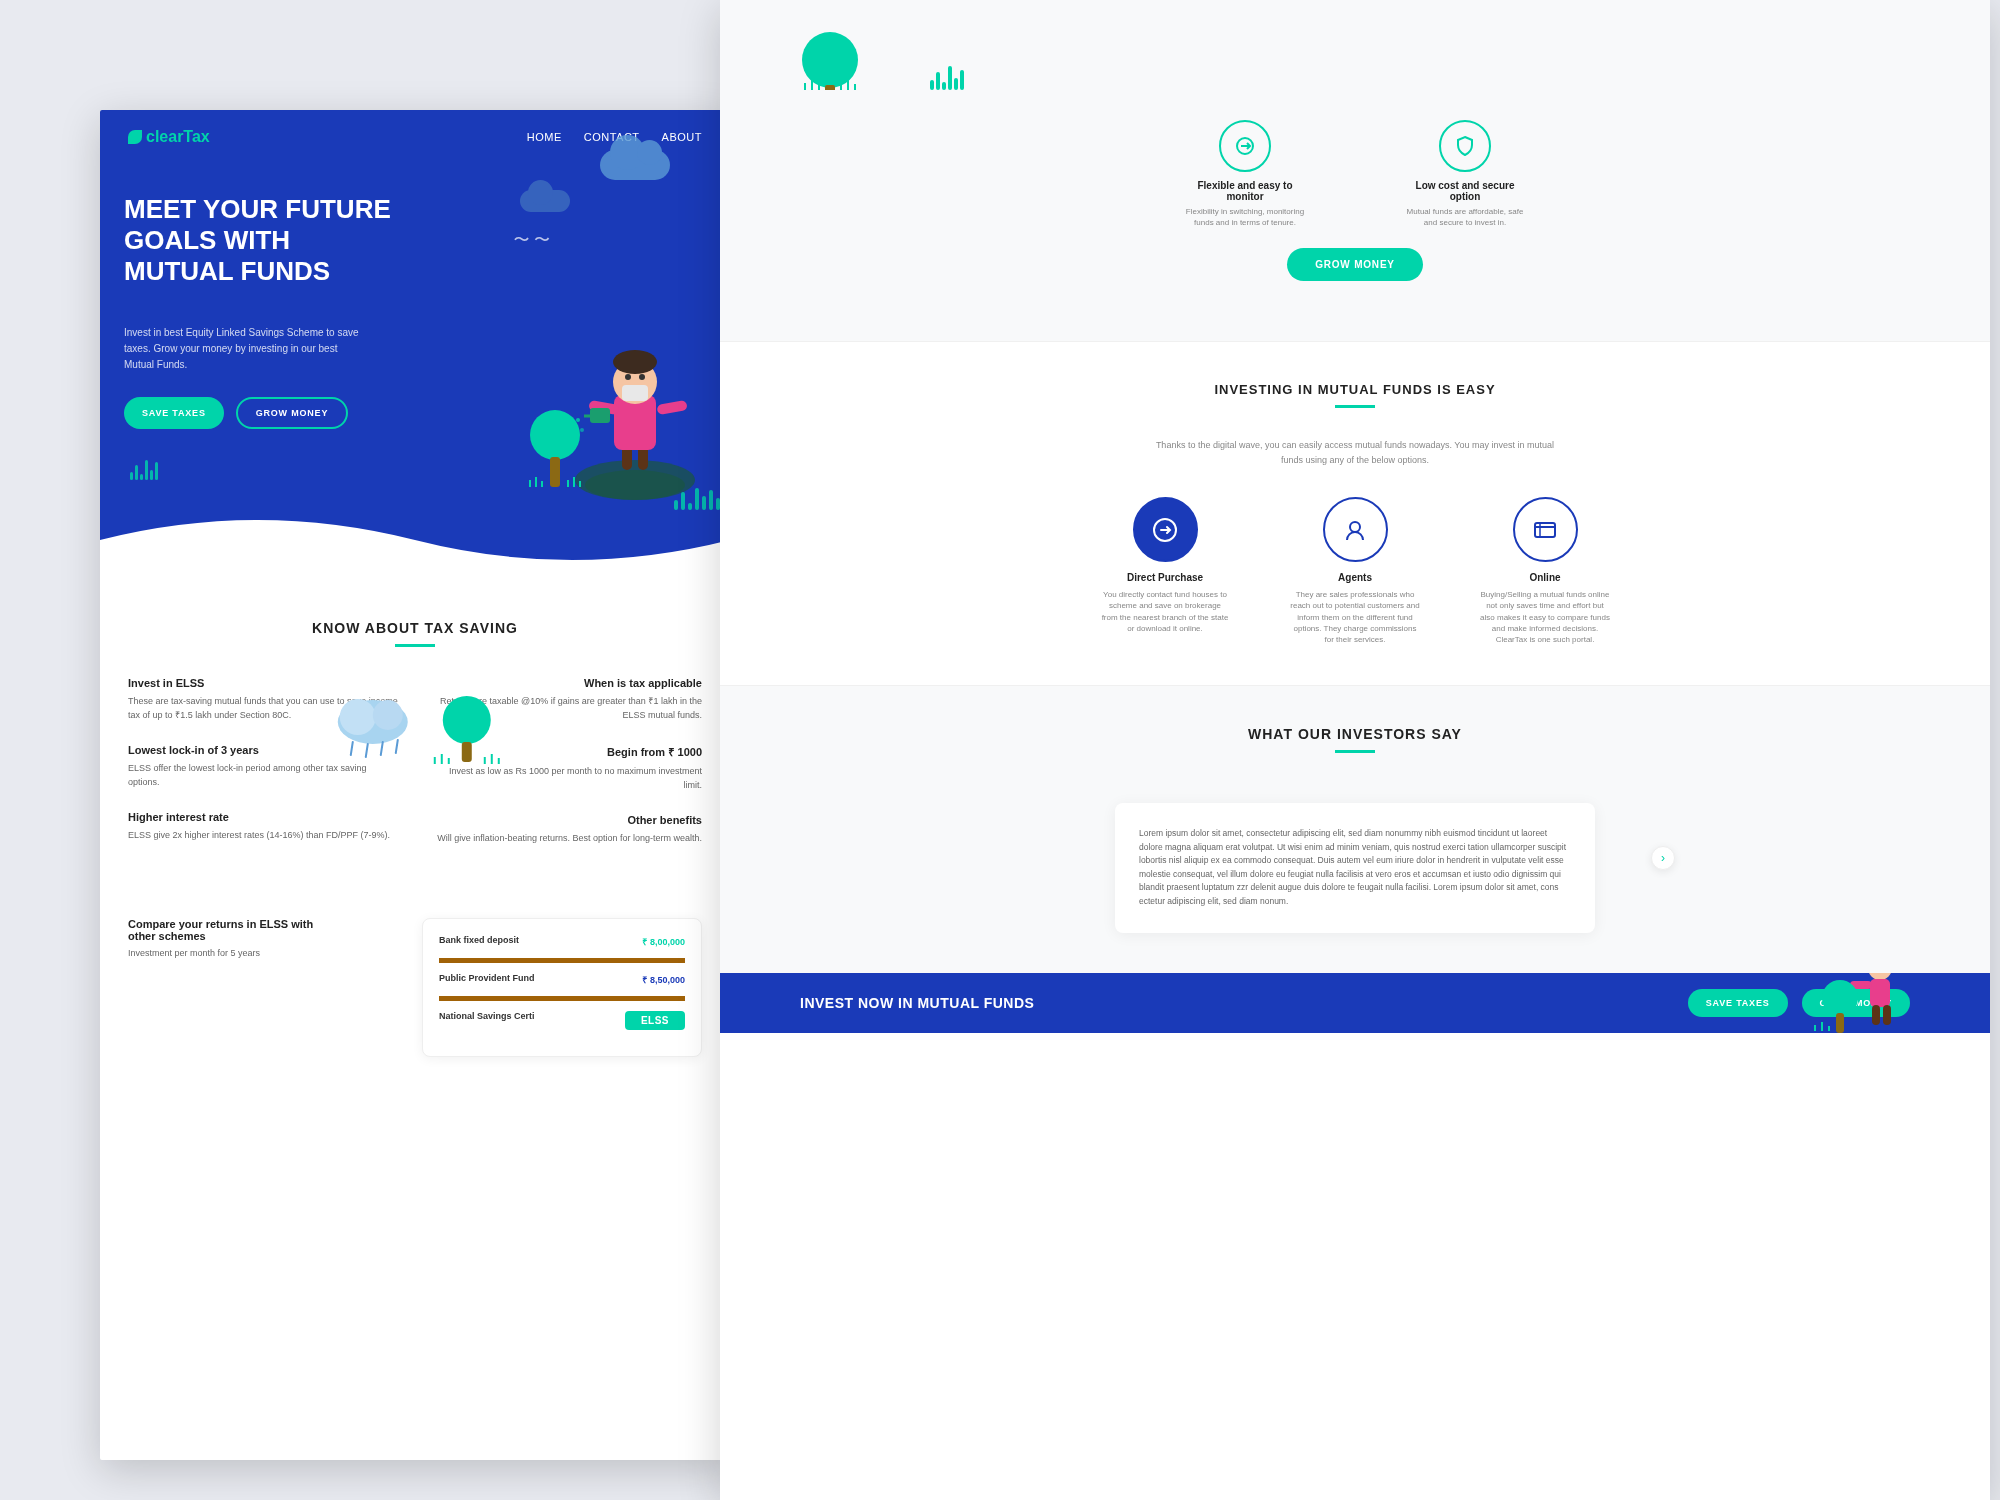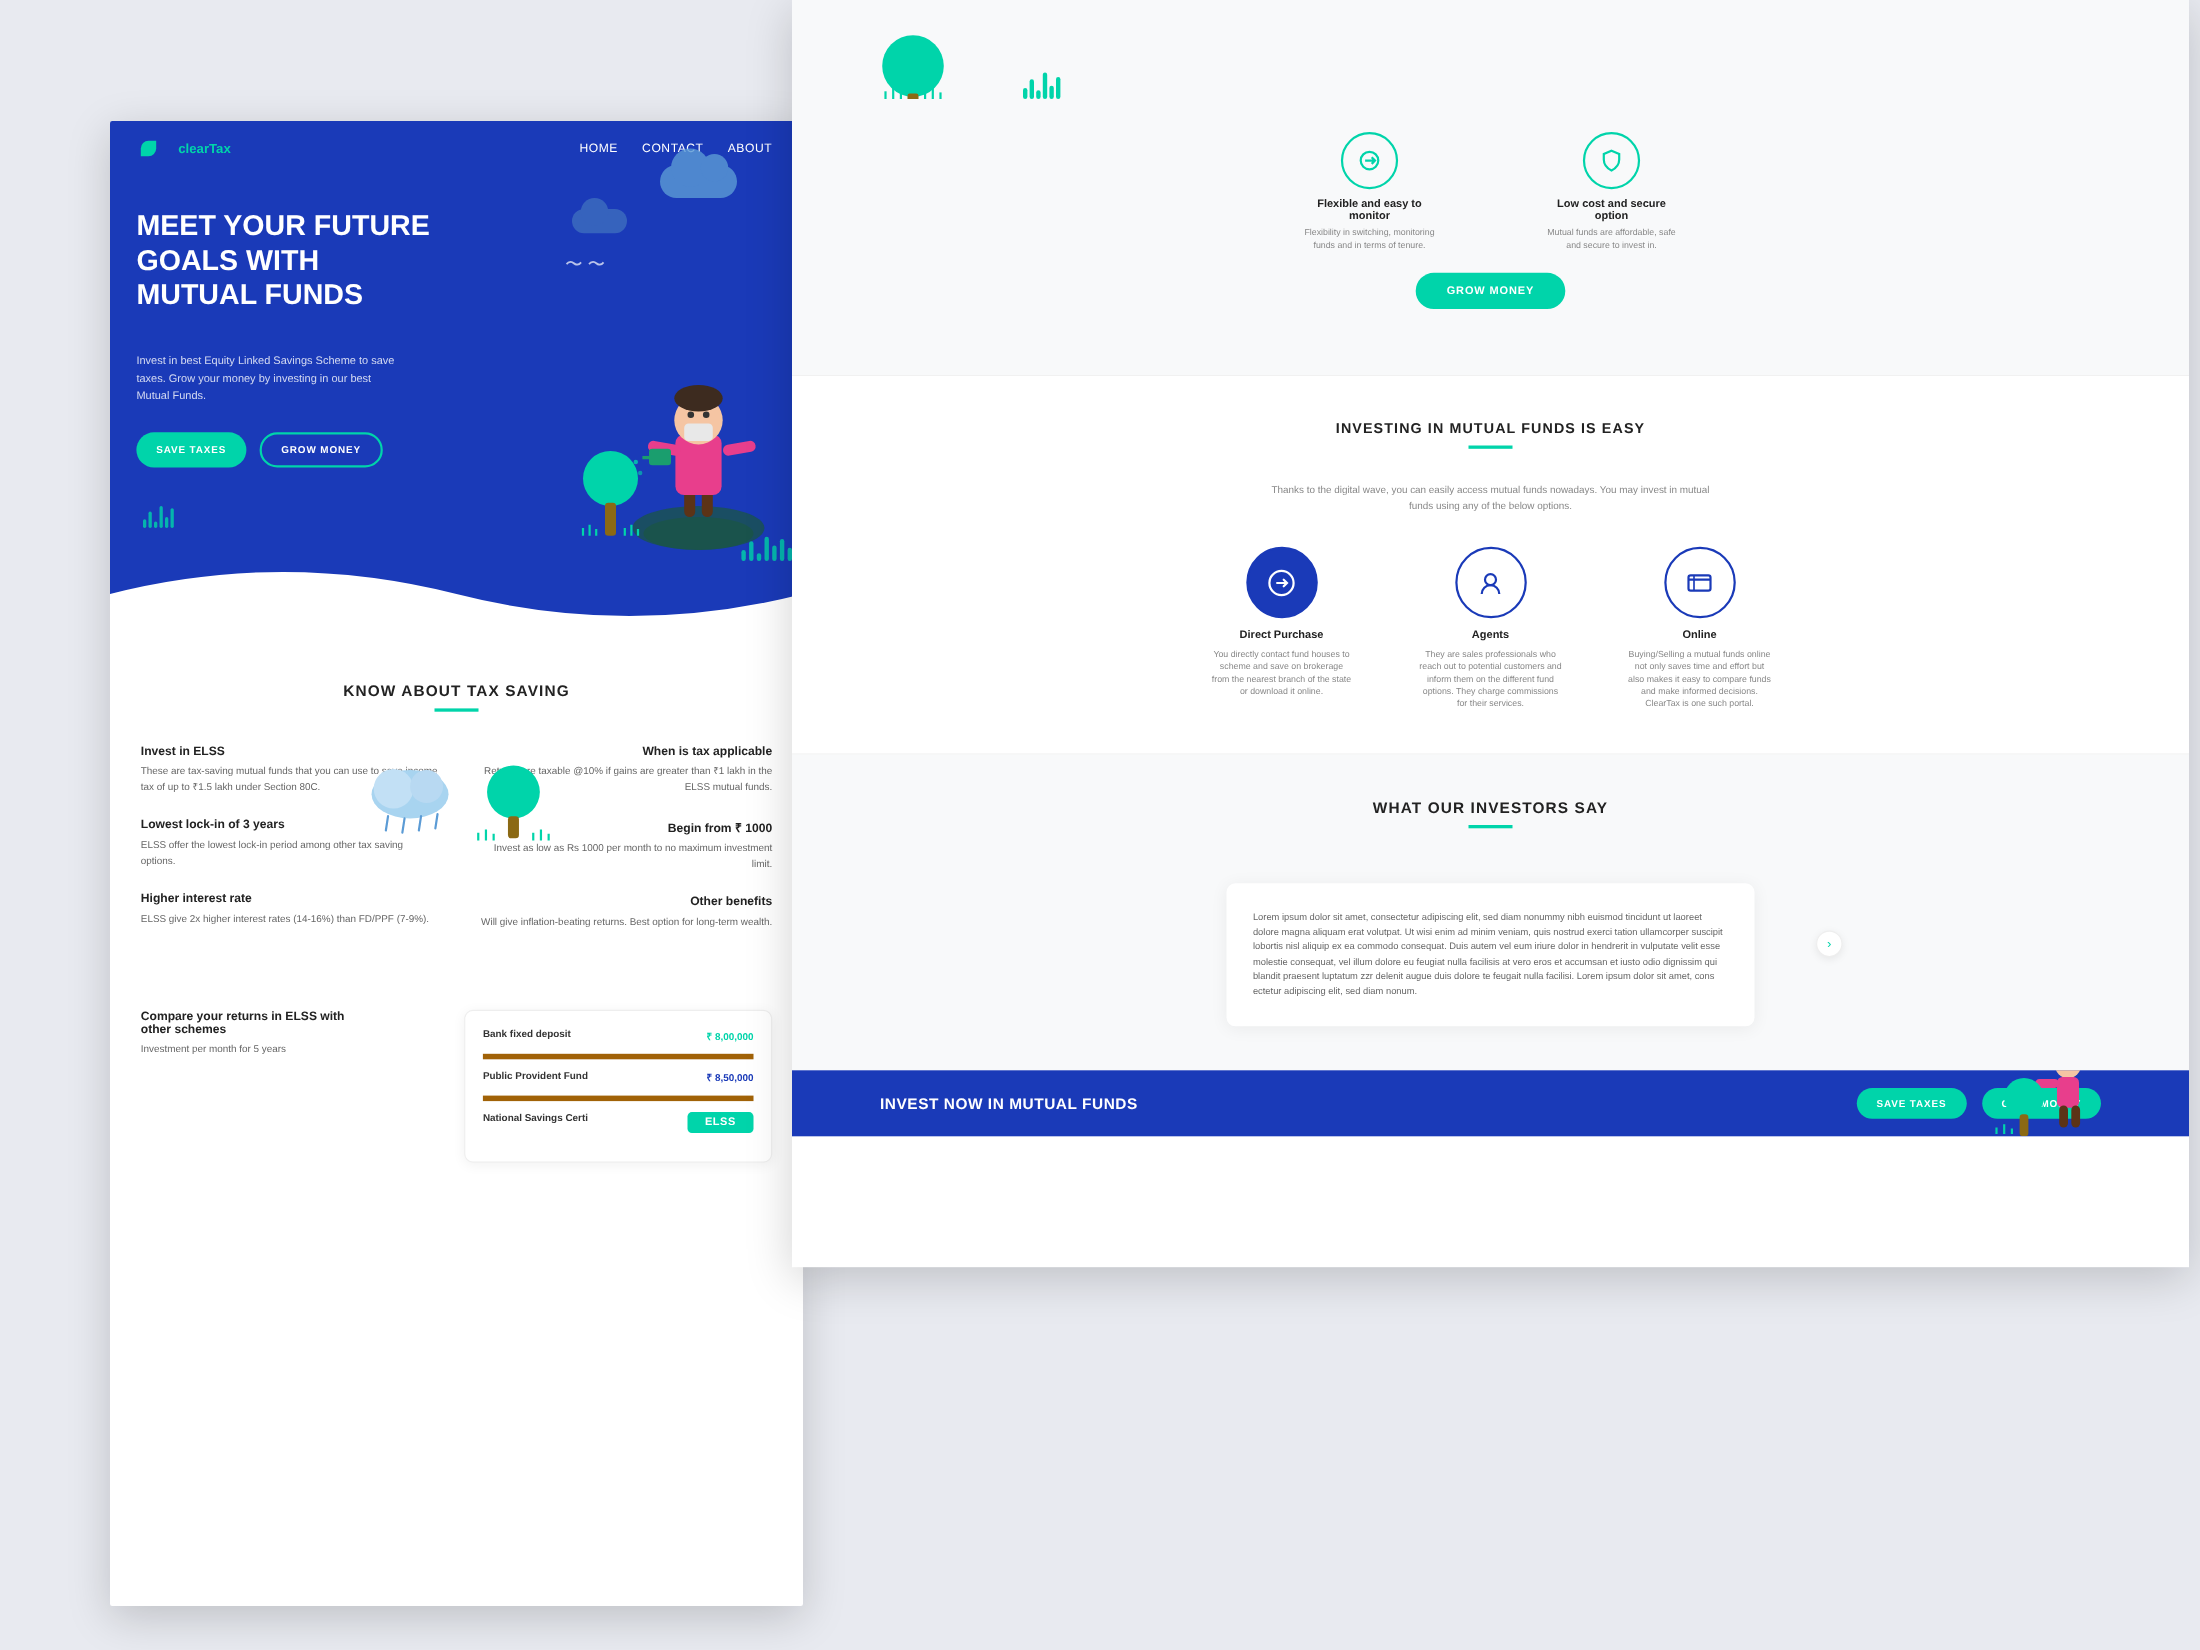--- a/index.html
+++ b/index.html
@@ -24,21 +24,21 @@
       overflow: hidden;
       border-radius: 2px;
     }
 
     
     .page-right {
       position: absolute;
       left: 720px;
       top: 0;
       width: 1270px;
-      height: 1152px;
+      height: 1500px;
       background: #fff;
       box-shadow: 0 10px 40px rgba(0,0,0,0.18);
       overflow: hidden;
     }
 
     
     
     .hero {
       background: #1a3ab8;
       width: 100%;
@@ -49,25 +49,25 @@
 
     .navbar {
       display: flex;
       align-items: center;
       justify-content: space-between;
       padding: 18px 28px;
     }
 
     .logo {
       color: #00d4aa;
-      font-size: 12px;
+      font-size: 16px;
       font-weight: 700;
       display: flex;
       align-items: center;
-      gap: 16px;
+      gap: 0;
     }
 
     .logo-leaf {
       width: 14px;
       height: 14px;
       background: #00d4aa;
       border-radius: 50% 0 50% 0;
       display: inline-block;
       margin-right: 4px;
     }

